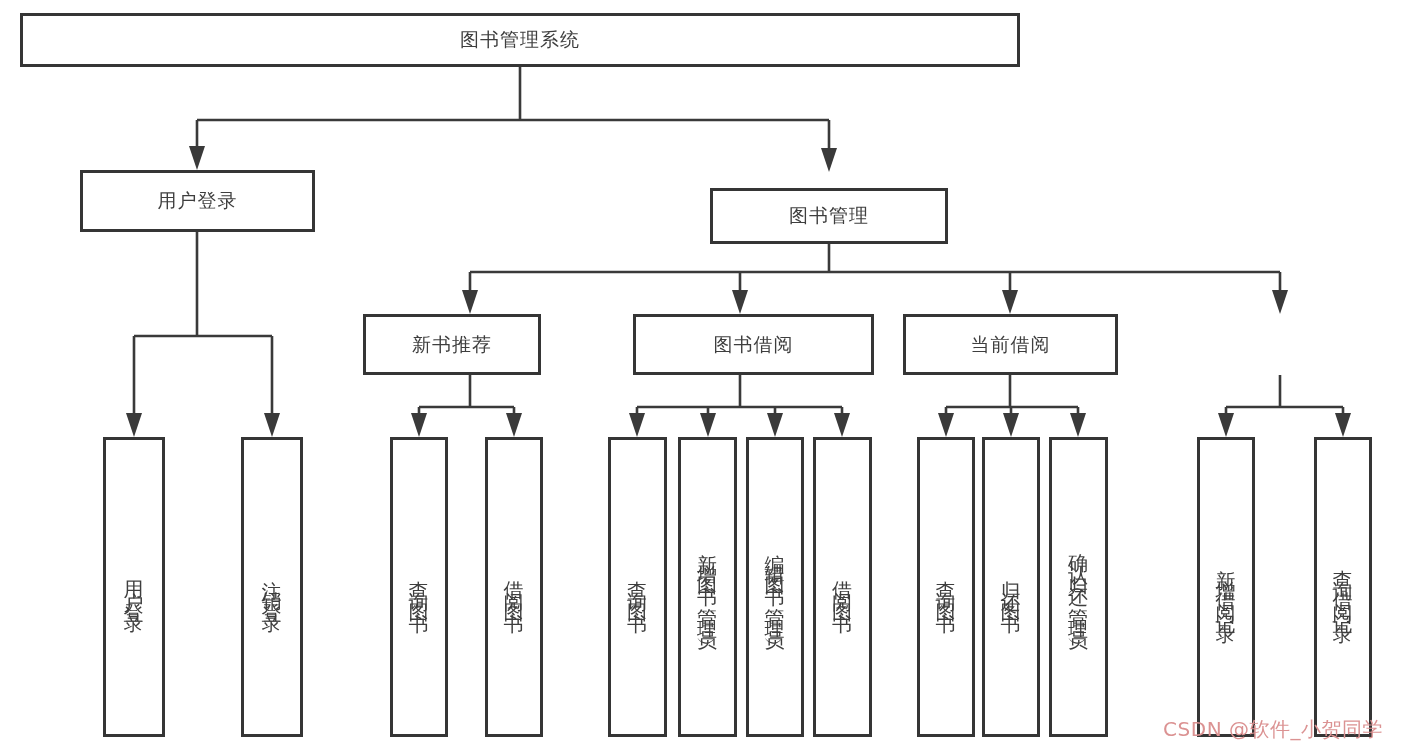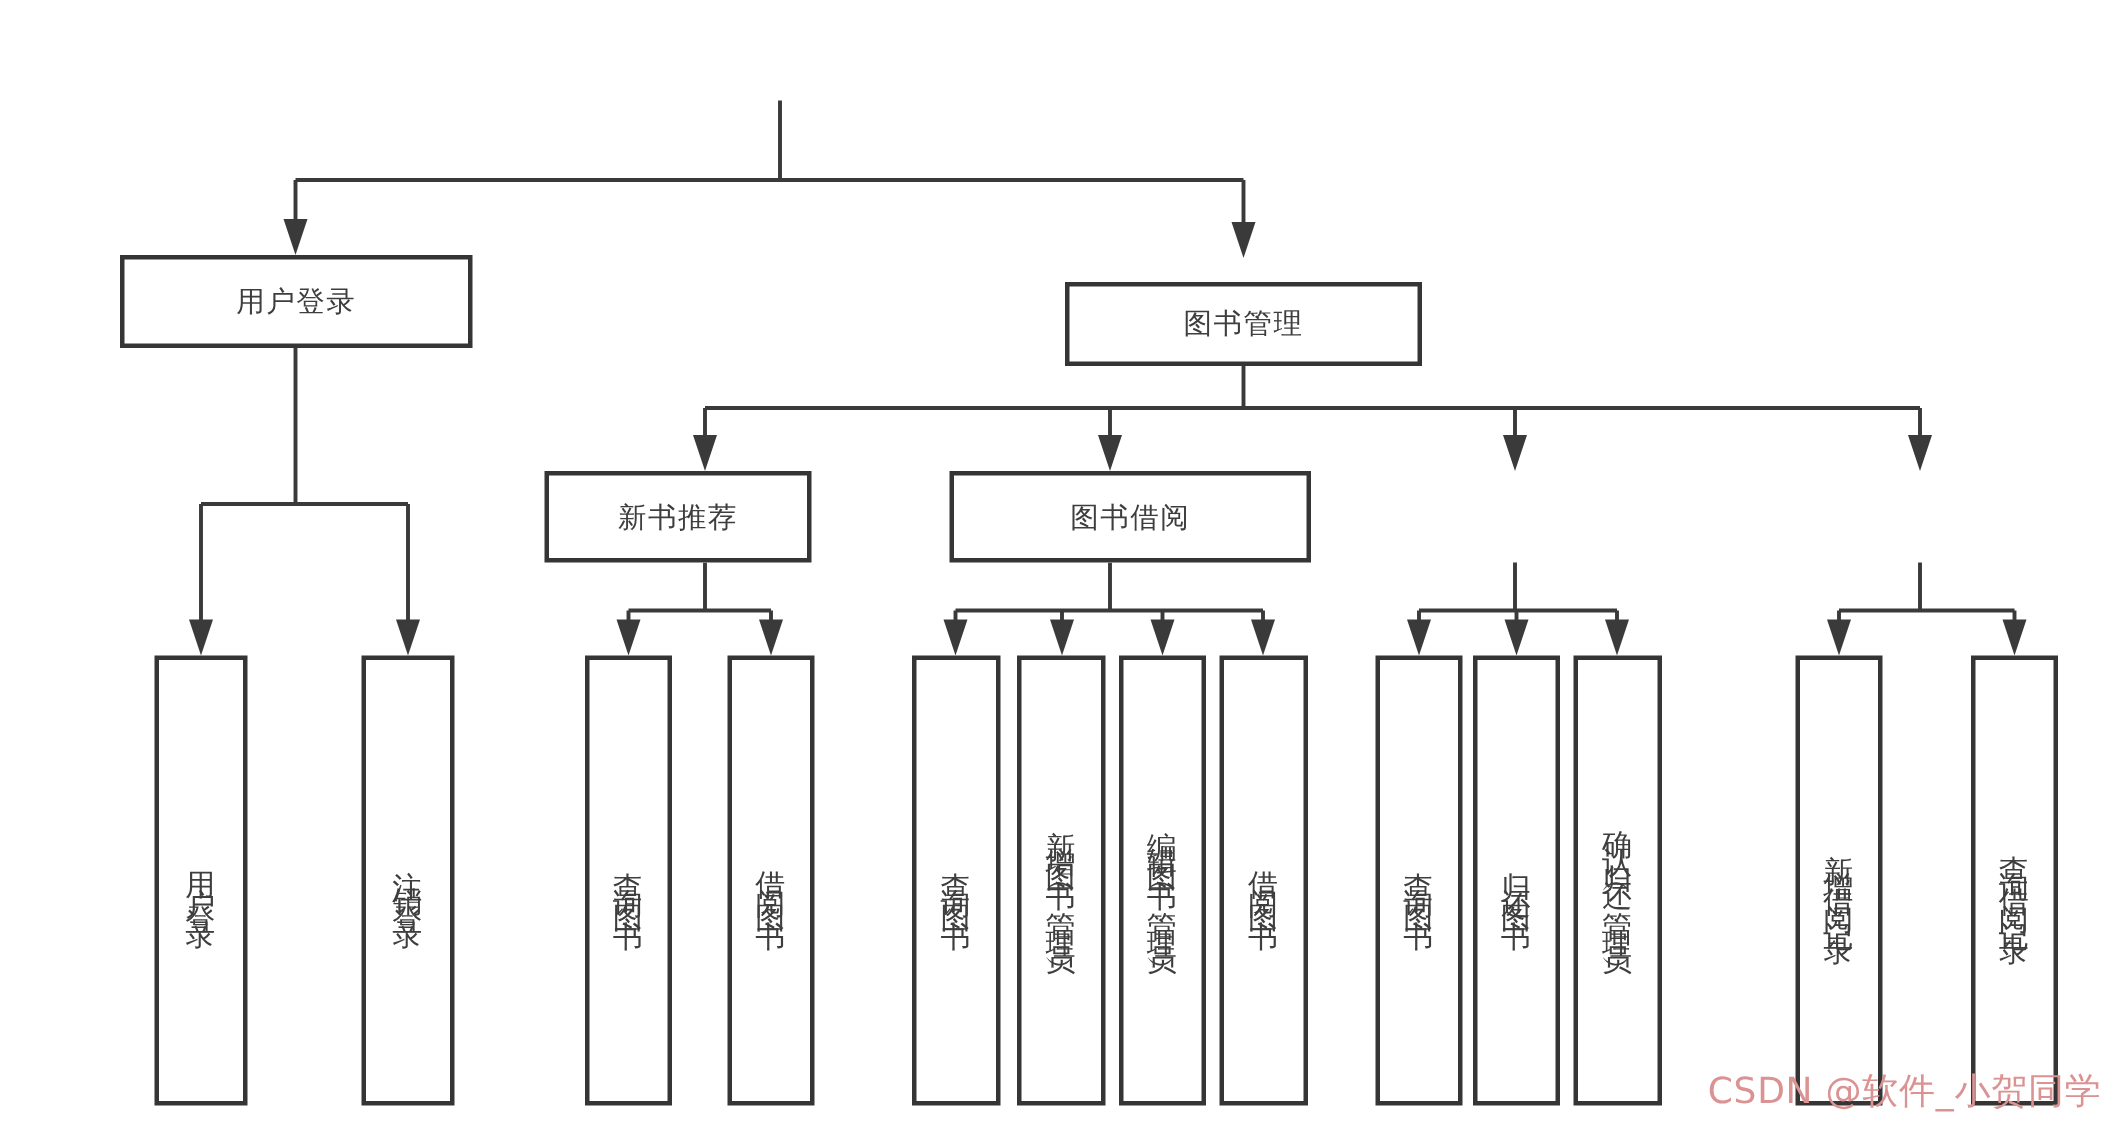--- a/index.html
+++ b/index.html
@@ -34,22 +34,22 @@
   }
   .node.v span{
     writing-mode:vertical-rl;
     font-size:20px;
     letter-spacing:11px;
     line-height:1;
     white-space:nowrap;
   }
   .watermark{
     position:absolute;
-    right:4px;bottom:4px;
-    font-size:24px;
+    right:22px;bottom:4px;
+    font-size:20px;
     color:var(--watermark);
     white-space:nowrap;
     letter-spacing:0.5px;
   }
 </style>
 </head>
 <body>
 
 <div class="stage">
 
@@ -96,33 +96,39 @@
       <polygon points="1070,413 1086,413 1078,437"></polygon>
     </g>
 
     <g>
       <path d="M1280 375 V407 M1226 407 H1343 M1226 407 V417 M1343 407 V417"></path>
       <polygon points="1218,413 1234,413 1226,437"></polygon>
       <polygon points="1335,413 1351,413 1343,437"></polygon>
     </g>
   </svg>
 
+  <div class="node h" style="left:20px;top:13px;width:1000px;height:54px">
+    <span>图书管理系统</span>
+  </div>
 
   <div class="node h" style="left:80px;top:170px;width:235px;height:62px">
     <span>用户登录</span>
   </div>
   <div class="node h" style="left:710px;top:188px;width:238px;height:56px">
     <span>图书管理</span>
   </div>
 
   <div class="node h" style="left:363px;top:314px;width:178px;height:61px">
     <span>新书推荐</span>
   </div>
   <div class="node h" style="left:633px;top:314px;width:241px;height:61px">
     <span>图书借阅</span>
+  </div>
+  <div class="node h" style="left:903px;top:314px;width:215px;height:61px">
+    <span>当前借阅</span>
   </div>
 
   <div class="node v" style="left:103px;top:437px;width:62px;height:300px">
     <span>用户登录</span>
   </div>
   <div class="node v" style="left:241px;top:437px;width:62px;height:300px">
     <span>注销登录</span>
   </div>
 
   <div class="node v" style="left:390px;top:437px;width:58px;height:300px">

